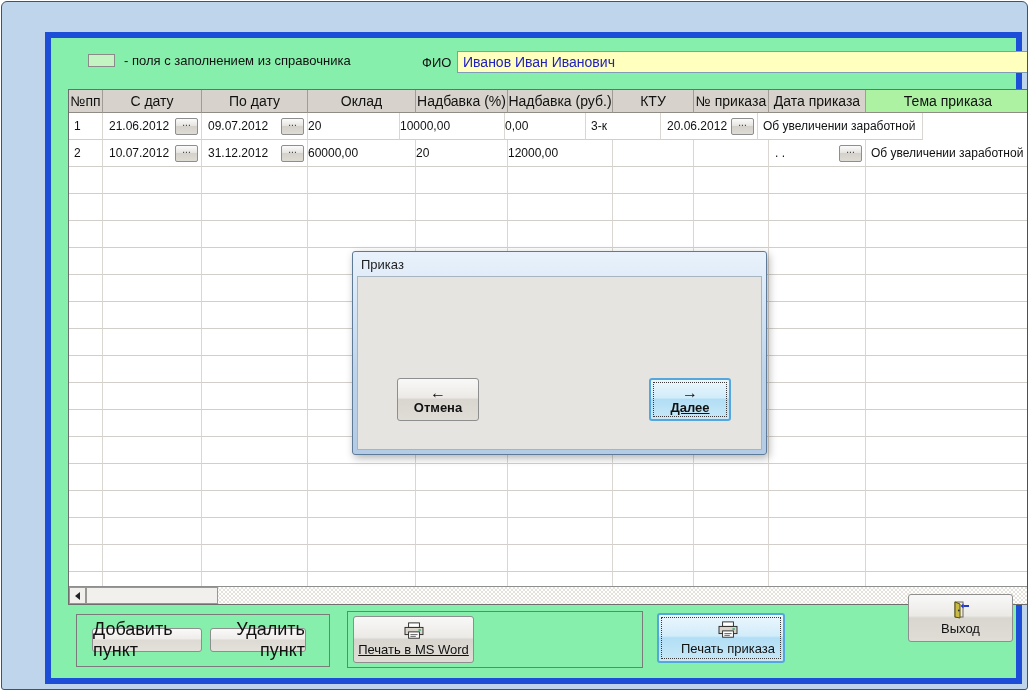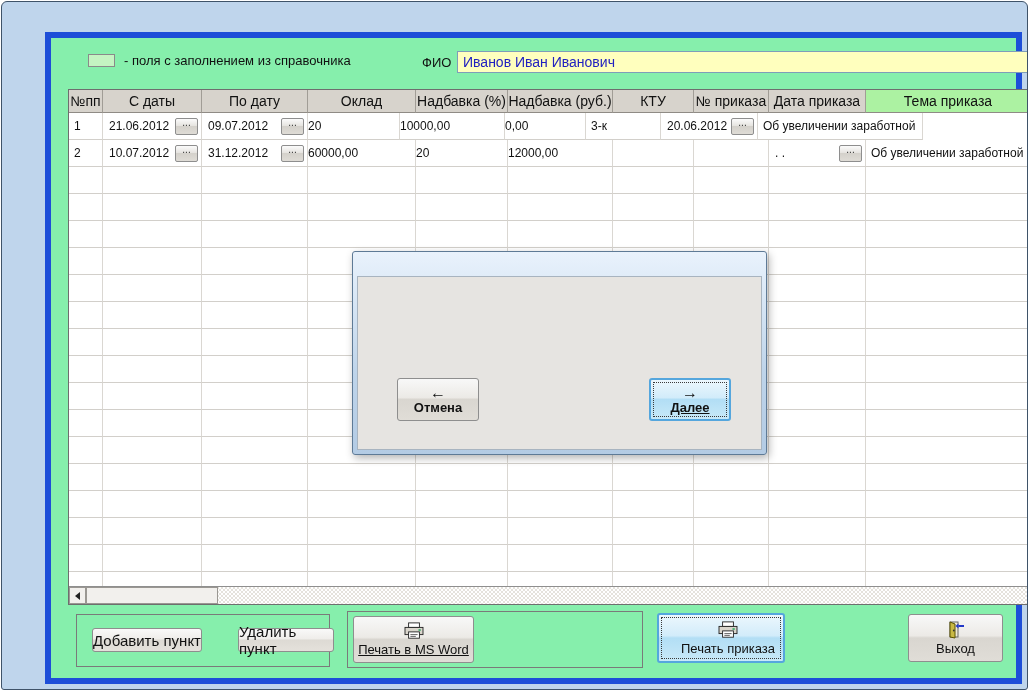--- a/index.html
+++ b/index.html
@@ -122,21 +122,21 @@
     background:linear-gradient(#ECF7FD,#D2ECFA 45%,#B2DEF5 50%,#C8E9F8);
   }
   .btn-focus::after { content:''; position:absolute; inset:2px; border:1px dotted #3A3A3A; pointer-events:none; }
   .arrow-glyph { font-size:16px; font-weight:900; line-height:15px; }
   .underl { text-decoration:underline; }
   
   .gbox { position:absolute; border:1px solid #7A7A7A; }
   .group1 { left:25px; top:576px; width:254px; height:53px; }
   .group2 { left:296px; top:573px; width:296px; height:57px; }
   .btn-sm {
-    position:absolute; height:24px; font-size:15px; color:#111;
+    position:absolute; height:24px; font-size:18px; color:#111;
     border:1px solid #8E8E8E; border-radius:3px;
     background:linear-gradient(#F9F9F9,#EFEDEA 45%,#DDDAD4 50%,#E4E1DB);
     display:flex; align-items:center; justify-content:center; cursor:default;
   }
   .btn-big {
     position:absolute; display:flex; flex-direction:column; align-items:center; justify-content:center;
     gap:2px; font-size:13px; color:#111; cursor:default;
   }
   .scope-group { position:absolute; left:132px; top:8px; display:flex; flex-direction:column; gap:7px; }
   .icon-svg { display:block; }
@@ -149,21 +149,21 @@
   <div class="client">
 
     <div class="legend-swatch" id="legend-swatch" style="background: rgb(196, 244, 194);"></div>
     <div class="legend-label">- поля с заполнением из справочника</div>
     <div class="fio-label">ФИО</div>
     <input class="fio-input" id="fio-input" value="Иванов Иван Иванович" style="background: rgb(255, 255, 190); color: rgb(33, 33, 192);">
 
     <div class="grid">
       <div class="ghead" id="ghead">
           <div class="hcell" style="width: 34px;">№пп</div>
-          <div class="hcell" style="width: 99px;">С даты</div>
+          <div class="hcell" style="width: 99px;">С дату</div>
           <div class="hcell" style="width: 106px;">По дату</div>
           <div class="hcell" style="width: 108px;">Оклад</div>
           <div class="hcell" style="width: 92px;">Надбавка (%)</div>
           <div class="hcell" style="width: 105px;">Надбавка (руб.)</div>
           <div class="hcell" style="width: 81px;">КТУ</div>
           <div class="hcell" style="width: 75px;">№ приказа</div>
           <div class="hcell" style="width: 97px;">Дата приказа</div>
           <div class="hcell" style="width: 165px; background: rgb(172, 242, 162);">Тема приказа</div>
         </div>
       <div class="gbody" id="gbody">
@@ -440,37 +440,38 @@
             <span class="tri-left"></span>
           </span>
         <span class="sb-thumb"></span>
         <span class="sb-btn sb-right">
             <span class="tri-right"></span>
           </span>
       </div>
     </div>
 
     <div class="dialog">
+      <div class="dtitle">Приказ</div>
       <div class="dbody">
         <div class="dlg-btn btn-normal" style="left:39px; top:101px;">
           <span class="arrow-glyph">←</span>
           <span>Отмена</span>
         </div>
         <div class="dlg-btn btn-focus" style="left:291px; top:101px;">
           <span class="arrow-glyph">→</span>
           <span class="underl">Далее</span>
         </div>
       </div>
     </div>
 
     <div class="gbox group1">
       <div class="btn-sm" style="left:15px; top:13px; width:110px;">
         <span>Добавить пункт</span>
       </div>
-      <div class="btn-sm" style="left:161px; top:13px; width:96px;">
+      <div class="btn-sm" style="left:133px; top:13px; width:96px;text-align:right;">
         <span>Удалить пункт</span>
       </div>
     </div>
 
     <div class="gbox group2">
       <div class="btn-big btn-normal" style="left:5px; top:4px; width:121px; height:47px;text-decoration:underline;">
         <span>
           <svg class="icon-svg" width="22" height="18" viewBox="0 0 24 20">
             <rect x="6" y="1" width="12" height="5" fill="#FFFFFF" stroke="#222"></rect>
             <rect x="2" y="6" width="20" height="8" fill="#D9D5CC" stroke="#222"></rect>
@@ -491,21 +492,21 @@
           <rect x="2" y="6" width="20" height="8" fill="#D9D5CC" stroke="#222"></rect>
           <rect x="17" y="8" width="2.5" height="1.8" fill="#3A6"></rect>
           <rect x="6" y="11" width="12" height="7" fill="#FFFFFF" stroke="#222"></rect>
           <line x1="8" y1="14" x2="16" y2="14" stroke="#555"></line>
           <line x1="8" y1="16" x2="14" y2="16" stroke="#555"></line>
         </svg>
       </span>
       <span>Печать приказа</span>
     </div>
 
-    <div class="btn-big btn-normal" style="left:857px; top:576px; width:95px; height:48px;">
+    <div class="btn-big btn-normal" style="left:857px; top:556px; width:105px; height:48px;">
       <span>
         <svg class="icon-svg" width="20" height="18" viewBox="0 0 20 18">
           <rect x="4" y="1" width="8" height="15" fill="#EFEAD8" stroke="#666"></rect>
           <polygon points="4,1 9,3 9,17 4,16" fill="#C9B945" stroke="#5A5200"></polygon>
           <circle cx="7.8" cy="9.5" r="0.9" fill="#333"></circle>
           <line x1="18" y1="5" x2="12.5" y2="5" stroke="#2238C8" stroke-width="2"></line>
           <polygon points="12.5,2.5 12.5,7.5 9.5,5" fill="#2238C8"></polygon>
         </svg>
       </span>
       <span>Выход</span>

